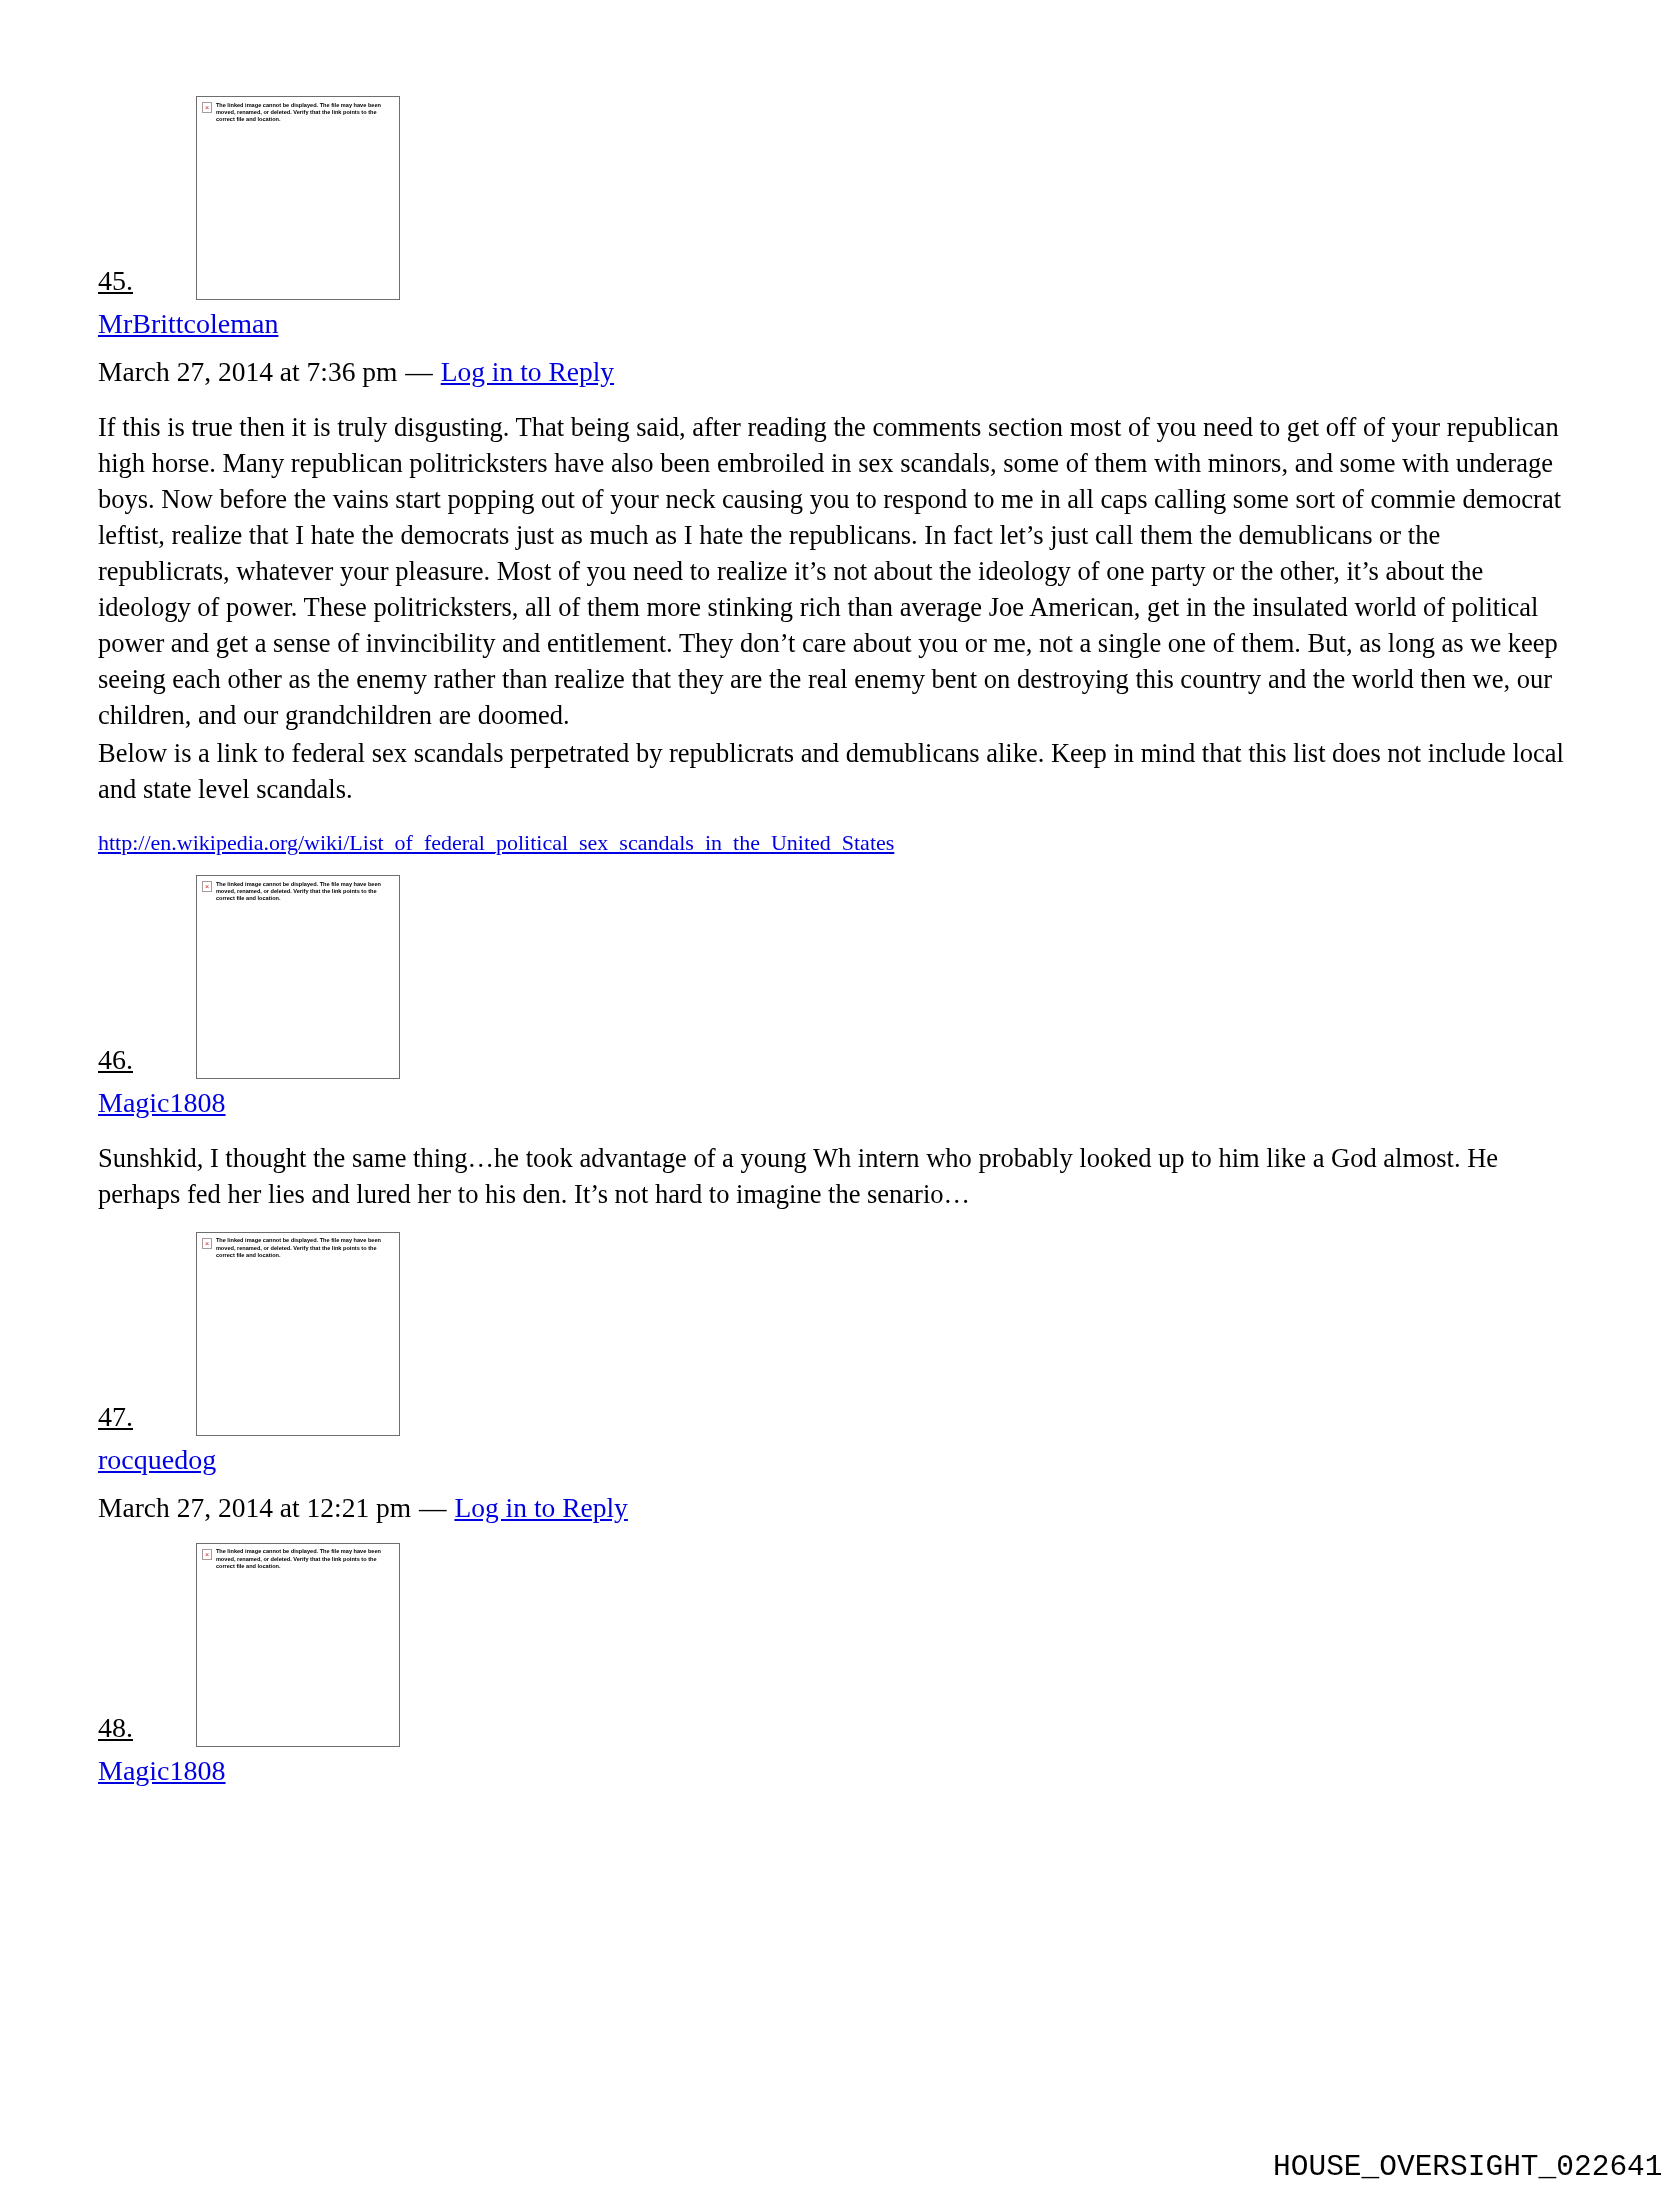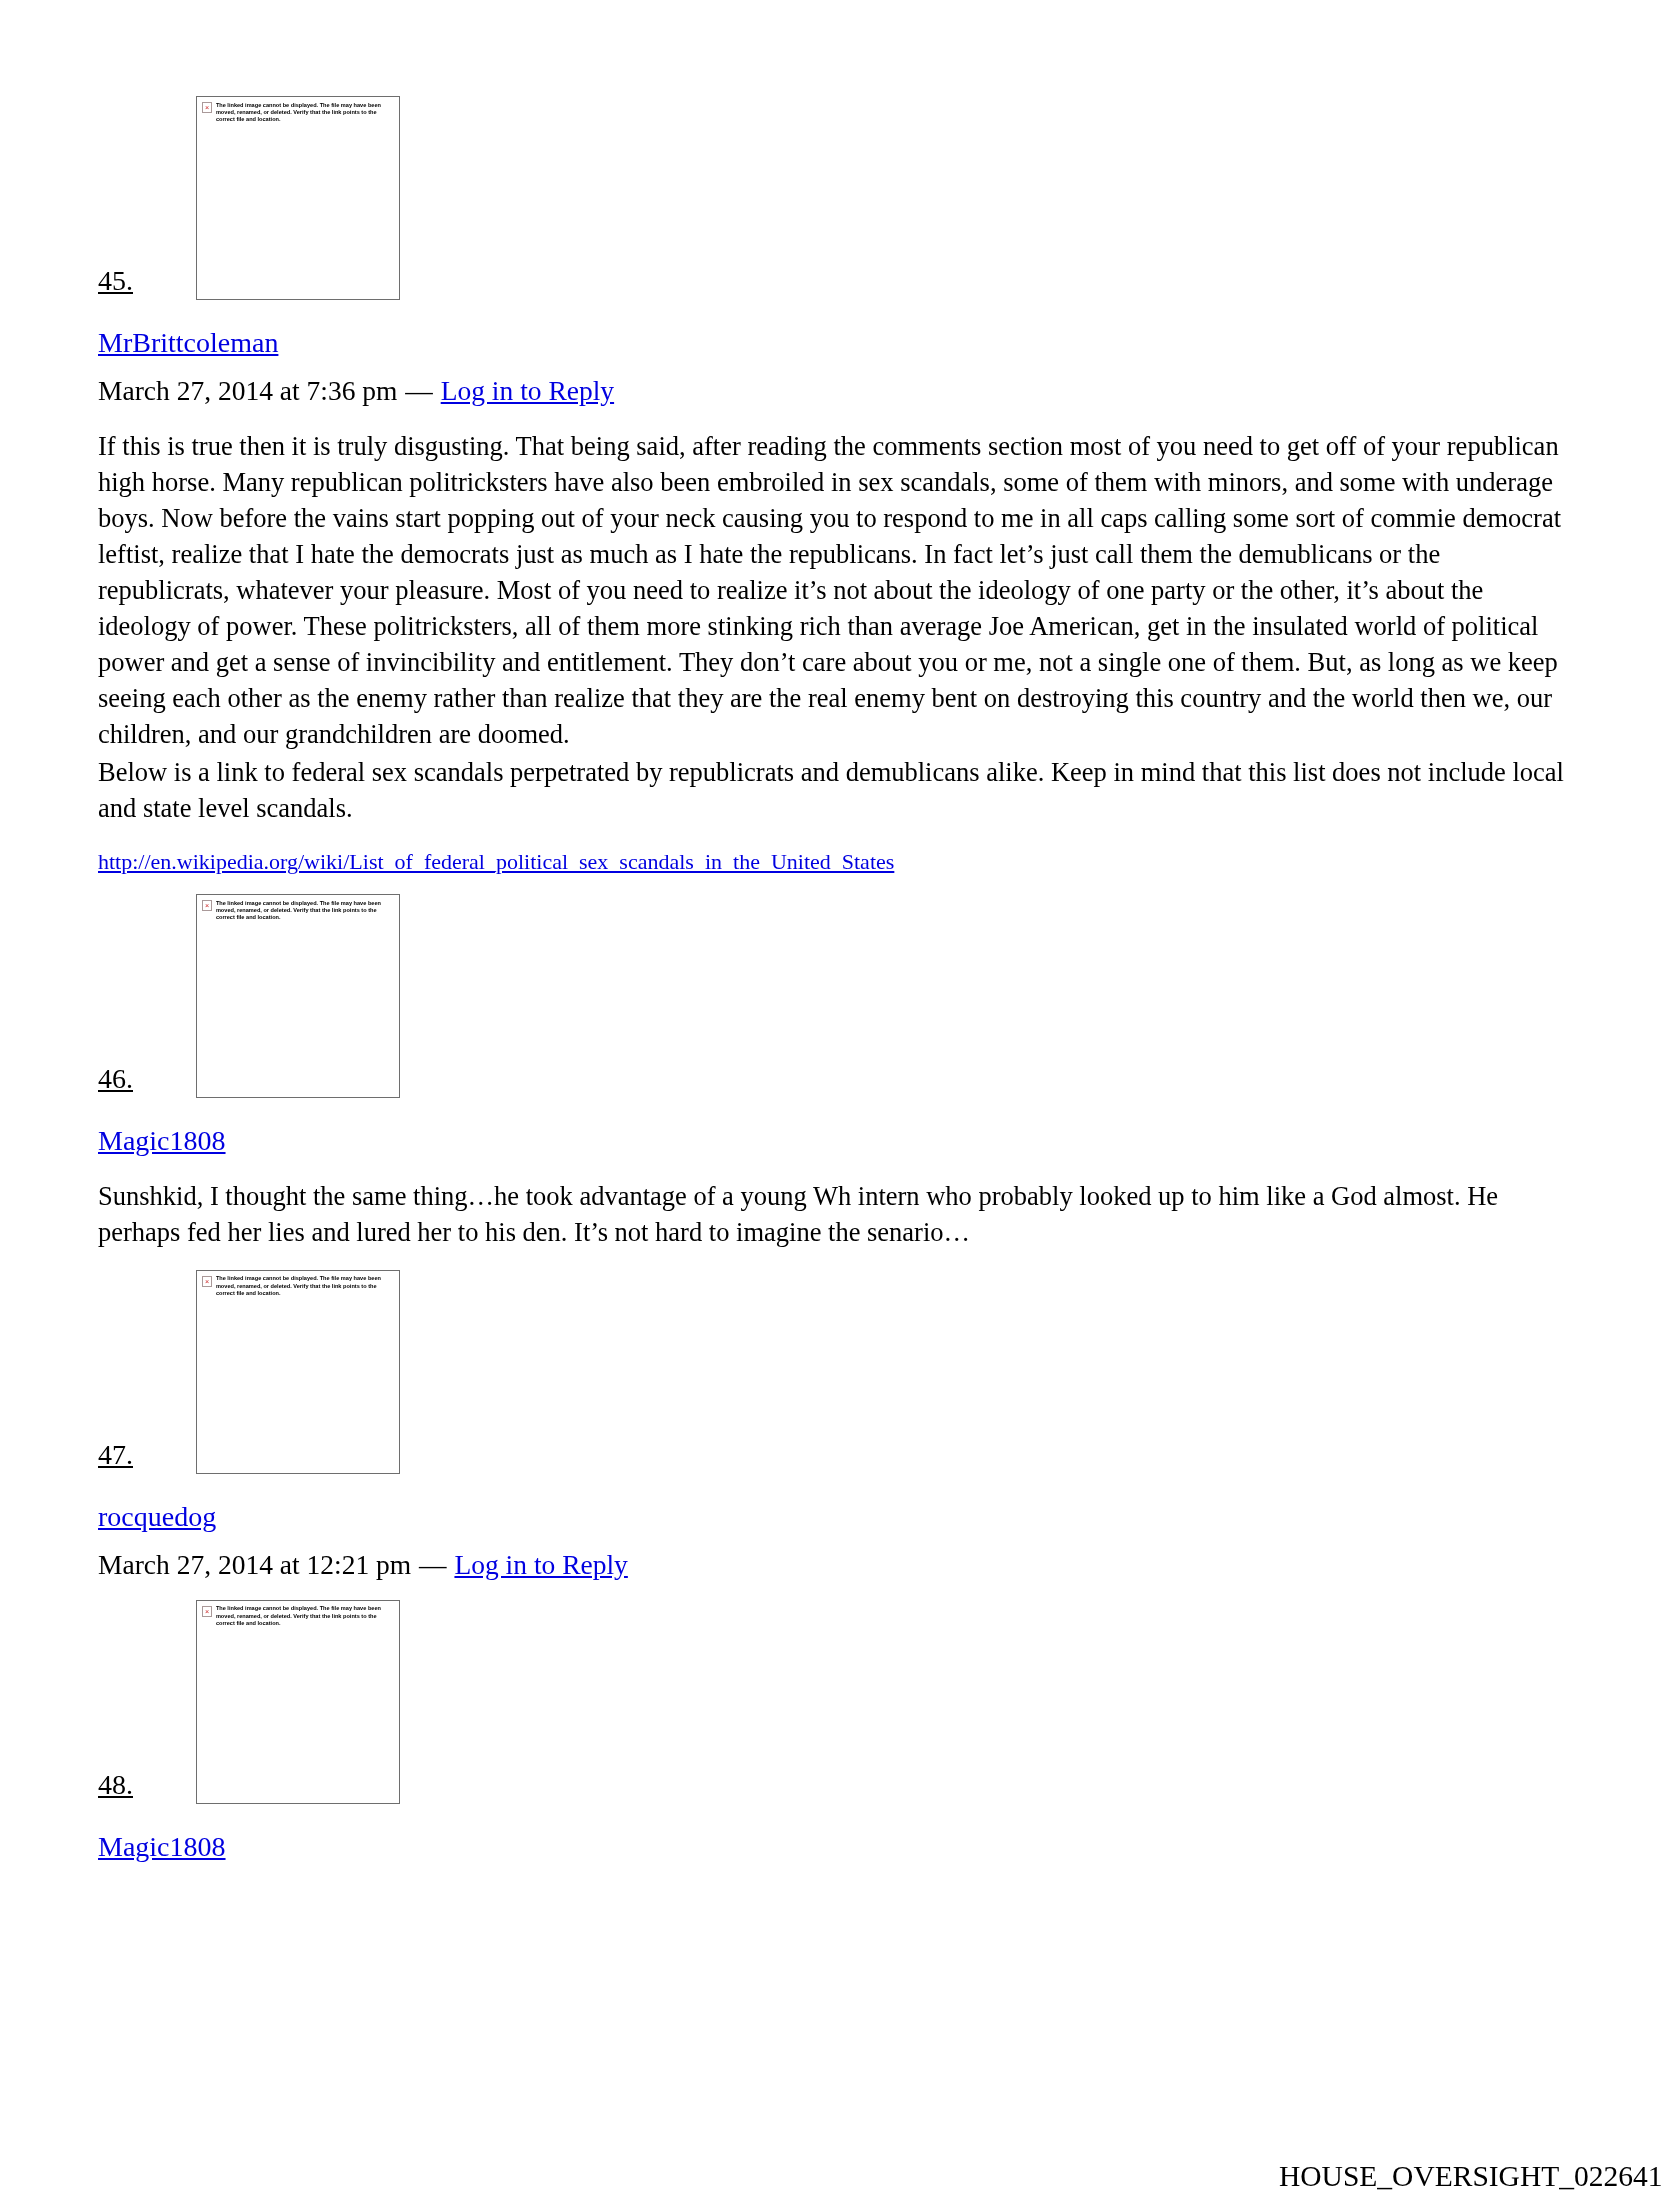--- a/index.html
+++ b/index.html
@@ -55,21 +55,21 @@
   .bi-text {
     font-family: "Liberation Sans", sans-serif;
     font-weight: bold;
     font-size: 5.6px;
     line-height: 7.2px;
     color: #000;
   }
 
   .username {
     display: inline-block;
-    margin-top: 27px;
+    margin-top: 8px;
     font-size: 28px;
     line-height: 1.15;
     color: #0000e0;
     text-decoration: underline;
   }
   .dateline {
     margin-top: 15.7px;
     font-size: 27.5px;
     line-height: 1.15;
   }
@@ -87,22 +87,22 @@
   a.url {
     display: inline-block;
     margin-top: 23.6px;
     font-size: 22px;
     line-height: 1.15;
   }
 
   .bates {
     position: absolute;
     right: 6.5px;
-    bottom: 12px;
-    font-family: Liberation Serif, serif;
+    bottom: 21px;
+    font-family: Liberation Mono, monospace;
     font-size: 29.5px;
     color: #000;
   }
 </style>
 </head>
 <body>
 
 <div class="page">
 
   <section class="comment">

